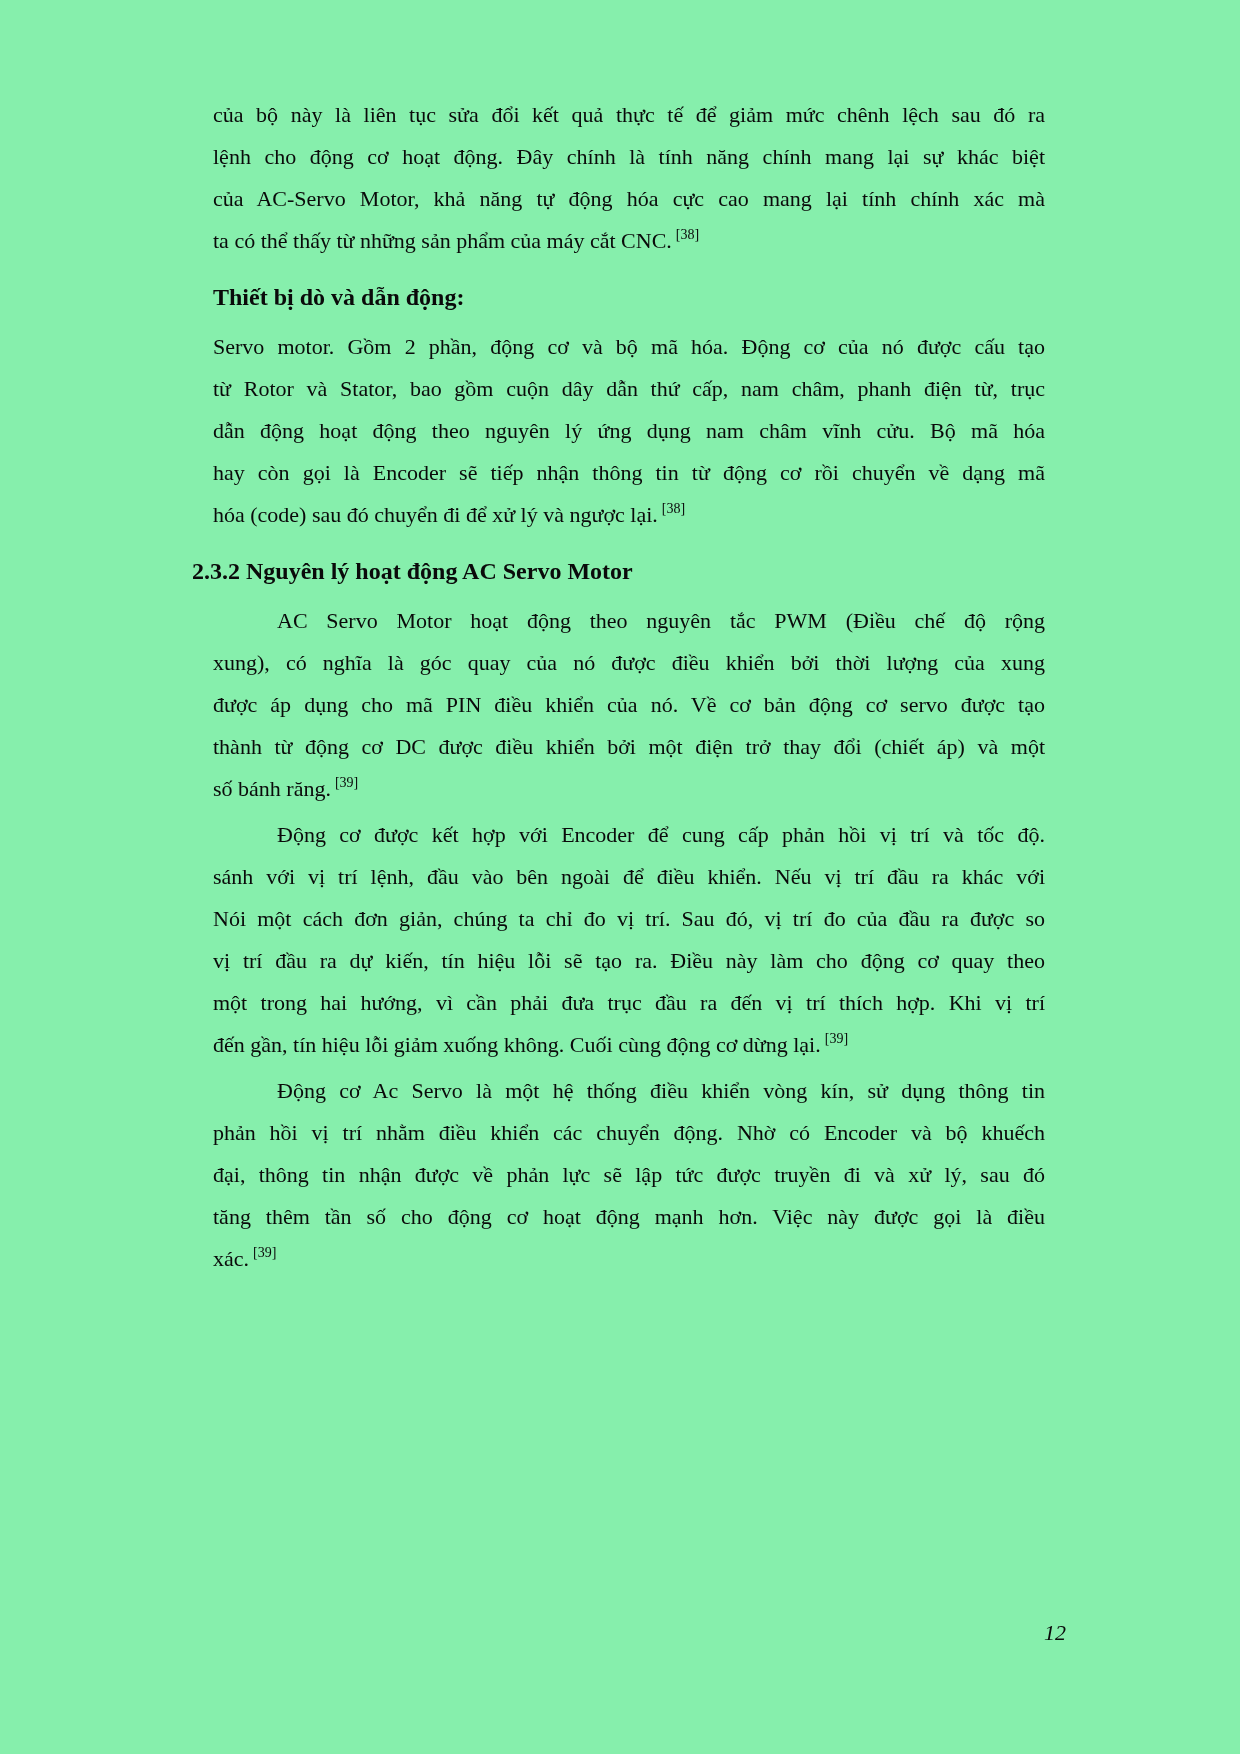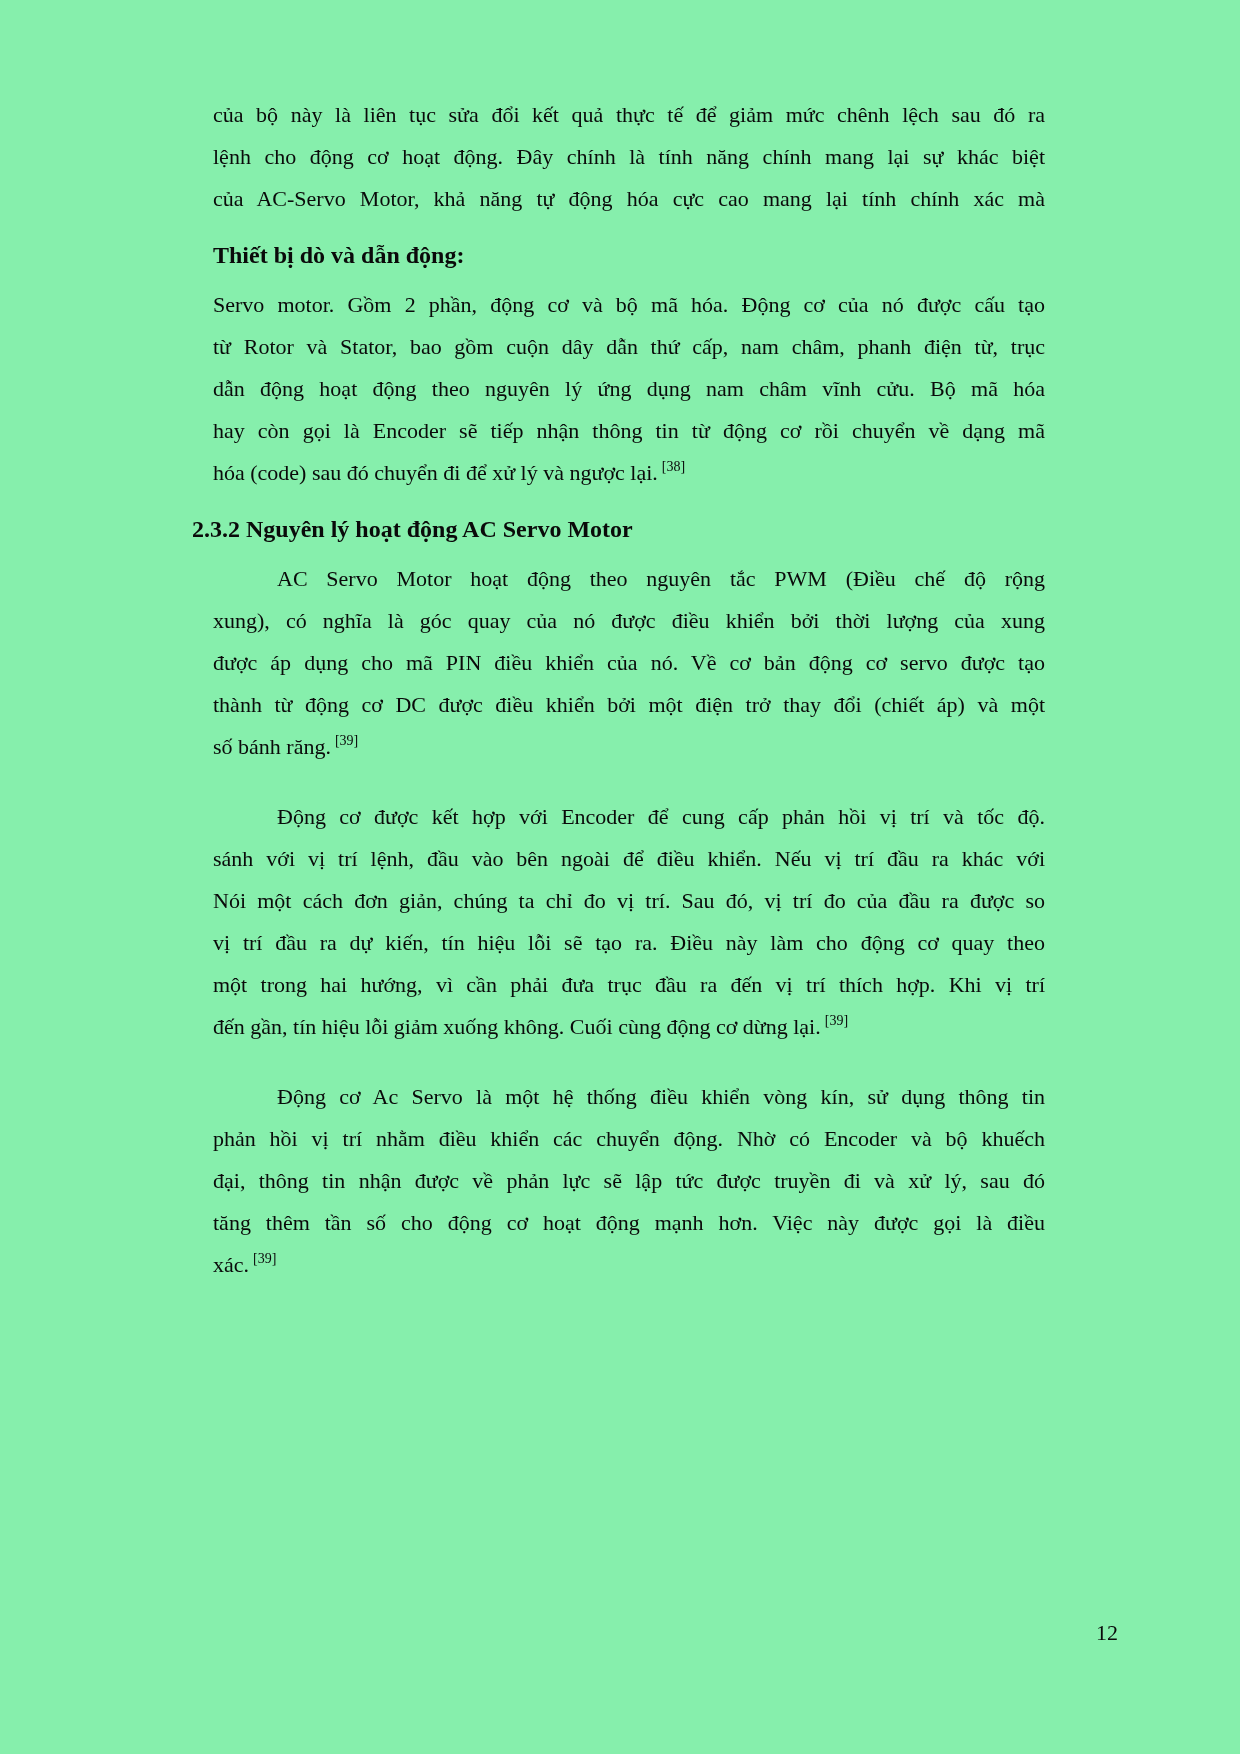--- a/index.html
+++ b/index.html
@@ -32,46 +32,48 @@
   }
   .findent { text-indent:64px; }
   .heading {
     font-size:24px;
     line-height:42px;
     font-weight:bold;
     margin:14px 0 0 21px;
   }
   .h-num { margin-left:0; }
   .mt8  { margin-top:8px; }
-  .mt12 { margin-top:28px; }
+  .mt12 { margin-top:4px; }
   .ref {
     font-size:14px;
     line-height:0;
     position:relative;
     top:-1px;
     vertical-align:super;
     margin-left:4px;
   }
   .page-number {
     position:absolute;
-    left:1096px; top:1612px;
+    left:1044px; top:1612px;
     font-size:22px;
     line-height:42px;
+    font-style:italic;
   }
 </style>
 </head>
 <body>
 
 <div class="page">
   <div class="text-block">
 
     <div class="para">
       <div class="line just">của bộ này là liên tục sửa đổi kết quả thực tế để giảm mức chênh lệch sau đó ra</div>
       <div class="line just">lệnh cho động cơ hoạt động. Đây chính là tính năng chính mang lại sự khác biệt</div>
       <div class="line just">của AC-Servo Motor, khả năng tự động hóa cực cao mang lại tính chính xác mà</div>
+      <div class="line"><span>ta có thể thấy từ những sản phẩm của máy cắt CNC.</span><sup class="ref">[38]</sup></div>
     </div>
 
     <div class="heading">Thiết bị dò và dẫn động:</div>
 
     <div class="para mt8">
       <div class="line just">Servo motor. Gồm 2 phần, động cơ và bộ mã hóa. Động cơ của nó được cấu tạo</div>
       <div class="line just">từ Rotor và Stator, bao gồm cuộn dây dẫn thứ cấp, nam châm, phanh điện từ, trục</div>
       <div class="line just">dẫn động hoạt động theo nguyên lý ứng dụng nam châm vĩnh cửu. Bộ mã hóa</div>
       <div class="line just">hay còn gọi là Encoder sẽ tiếp nhận thông tin từ động cơ rồi chuyển về dạng mã</div>
       <div class="line"><span>hóa (code) sau đó chuyển đi để xử lý và ngược lại.</span><sup class="ref">[38]</sup></div>

